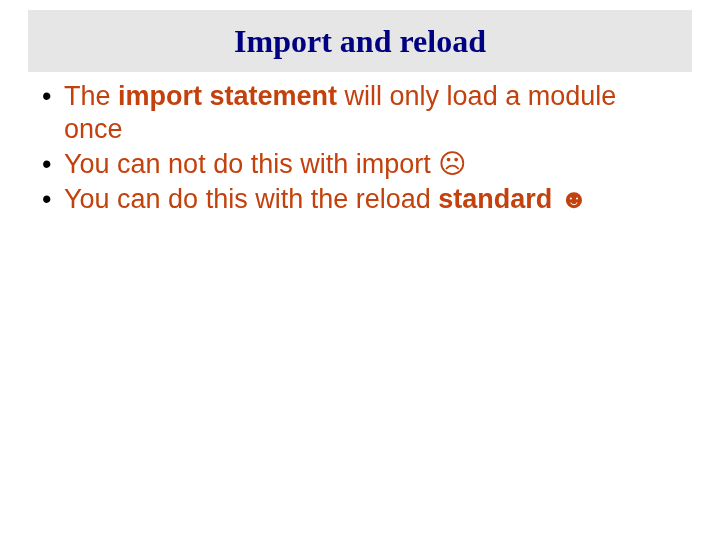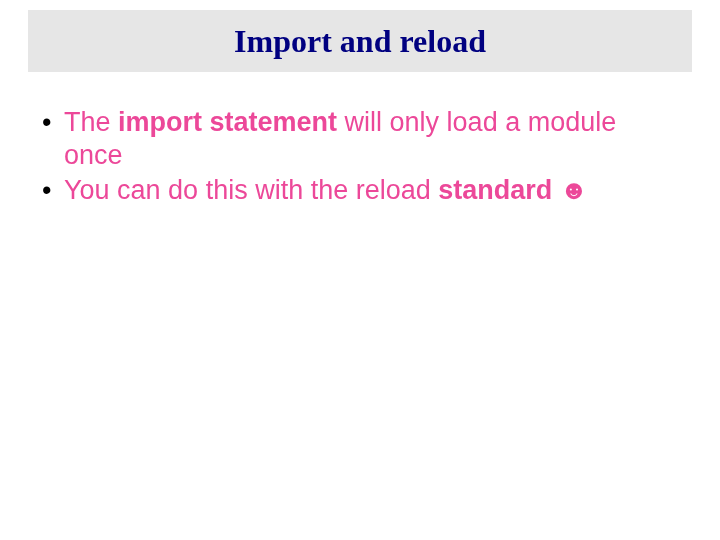--- a/index.html
+++ b/index.html
@@ -33,22 +33,22 @@
     margin: 0;
     font-size: 32px;
     font-weight: bold;
     color: #000080;
     font-family: "Times New Roman", Times, serif;
   }
   .content {
     position: absolute;
     left: 40px;
     right: 40px;
-    top: 106px;
-    color: #ec4899;
+    top: 80px;
+    color: #c2410c;
   }
   ul.bullets {
     list-style: none;
     padding: 0;
     margin: 0;
   }
   ul.bullets > li {
     position: relative;
     padding-left: 24px;
     font-size: 27px;
@@ -80,20 +80,23 @@
 
   <div class="content">
     <ul class="bullets">
 
       <li>
         <span>The </span><span class="b">import statement</span><span> will only load a module once</span>
       </li>
 
 
 
+      <li>
+        <span>You can not do this with import </span><span class="emoji">☹</span>
+      </li>
 
       <li>
         <span>You can do this with the reload </span><span class="b">standard</span><span> </span><span class="emoji">☻</span>
       </li>
 
     </ul>
   </div>
 
 </div>
 

